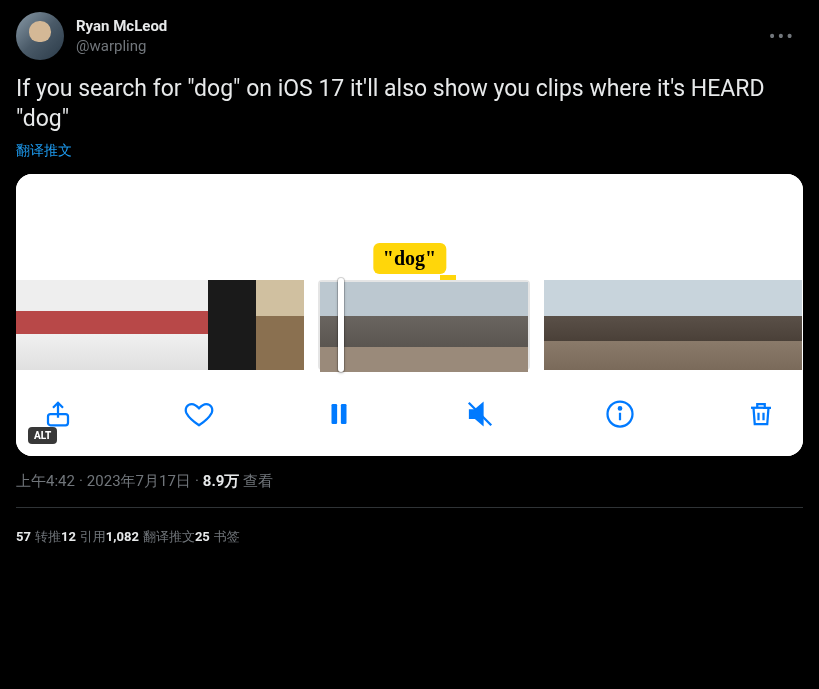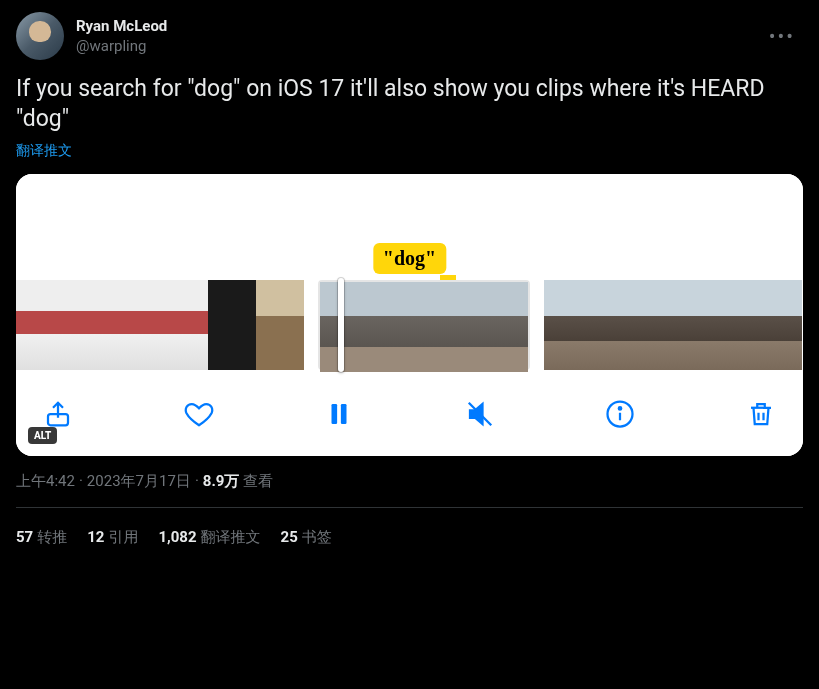--- a/index.html
+++ b/index.html
@@ -191,23 +191,22 @@
   }
   .meta-line .dot { margin: 0 4px; }
   .meta-line .views-count { color: #e7e9ea; font-weight: 700; text-align: right; }
   .divider {
     height: 1px;
     background: #2f3336;
     margin: 16px 0;
   }
   .stats {
     display: flex;
-    gap: 20px;
     color: #71767b;
-    font-size: 15px;
+    font-size: 13px;
     margin-top: 20px;
   }
   .stats .count { color: #e7e9ea; font-weight: 700; margin-right: 4px; }
 </style>
 </head>
 <body>
 
 <div class="tweet">
 
   <div class="header">

